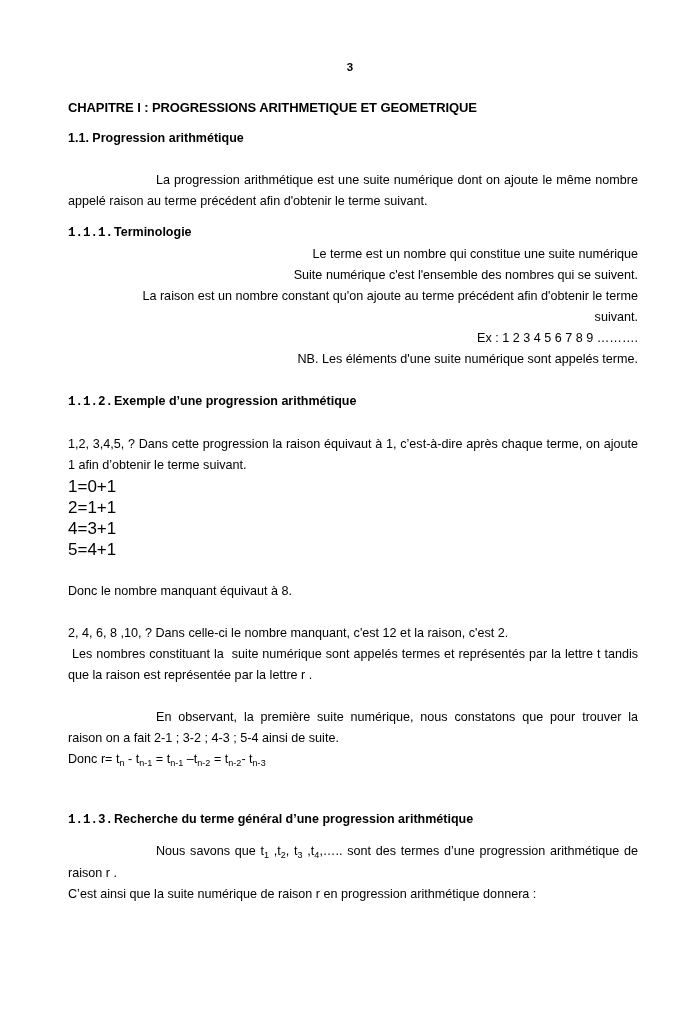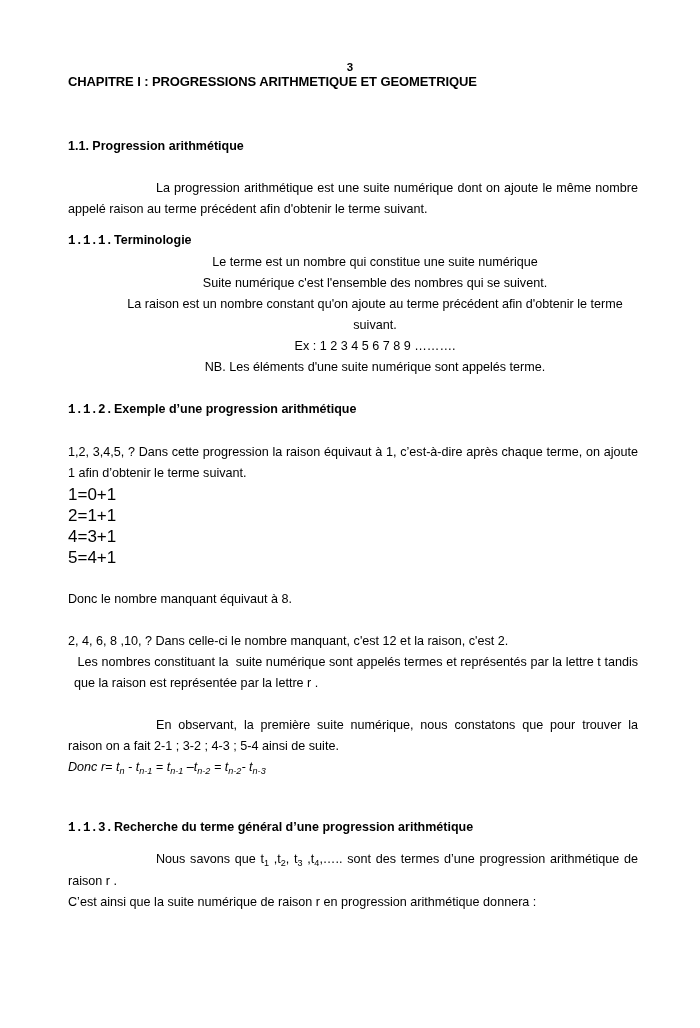--- a/index.html
+++ b/index.html
@@ -30,21 +30,21 @@
     top: 60px;
     width: 700px;
     text-align: center;
     font-size: 11.5px;
     font-weight: bold;
     line-height: 14px;
   }
   .chapter-title {
     position: absolute;
     left: 68px;
-    top: 74px;
+    top: 100px;
     font-size: 13px;
     font-weight: bold;
     letter-spacing: -0.1px;
     white-space: nowrap;
   }
   .h2 {
     font-size: 12.5px;
     font-weight: bold;
     line-height: 21px;
   }
@@ -67,48 +67,48 @@
   .para.nojust {
     text-align: left;
   }
   .indent-first {
     text-indent: 88px;
   }
   .block-indent {
     margin-left: 44px;
     font-size: 12.6px;
     line-height: 21px;
-    text-align: center;
+    text-align: right;
   }
   .eqline {
     font-size: 17px;
     line-height: 21px;
   }
   .spacer-s { height: 10px; }
   .spacer-m { height: 21px; }
   .spacer-xl { height: 38px; }
   sub {
     font-size: 0.72em;
     vertical-align: baseline;
     position: relative;
     bottom: -0.28em;
   }
-  .formula { font-size: 12.6px; line-height: 21px; white-space: nowrap; font-style: italic; }
-  .lead-sp { white-space: pre-wrap; margin-left: 6px; }
+  .formula { font-size: 12.6px; line-height: 21px; white-space: nowrap; }
+  .lead-sp { white-space: pre-wrap; }
 </style>
 </head>
 <body>
 
 <div class="page">
 
   <div class="page-number">3</div>
 
   <div class="chapter-title">CHAPITRE I : PROGRESSIONS ARITHMETIQUE ET GEOMETRIQUE</div>
 
-  <div class="content" style="top:136px;">
+  <div class="content" style="top:128px;">
 
     <div class="h2">1.1. Progression arithmétique</div>
 
     <div class="spacer-m"></div>
 
     <div class="para indent-first">La progression arithmétique est une suite numérique dont on ajoute le même nombre appelé raison  au terme précédent afin d'obtenir le terme suivant.</div>
 
     <div class="spacer-s"></div>
 
     <div class="h3">

